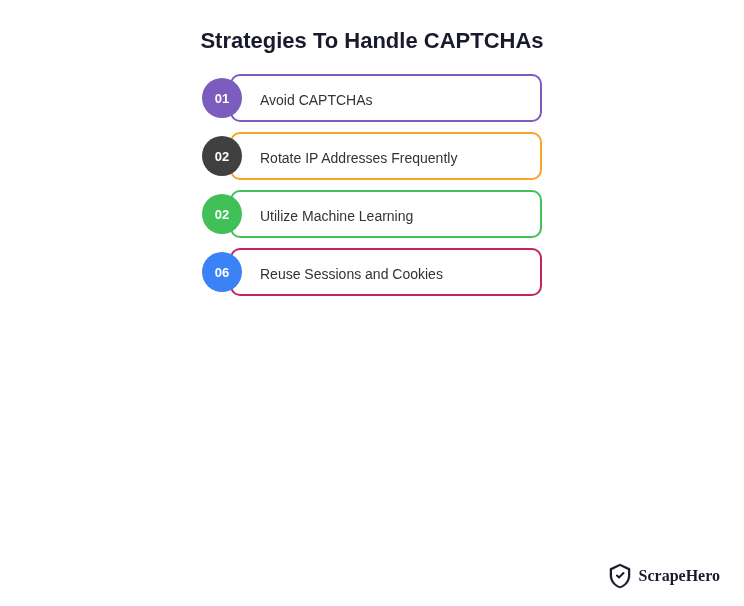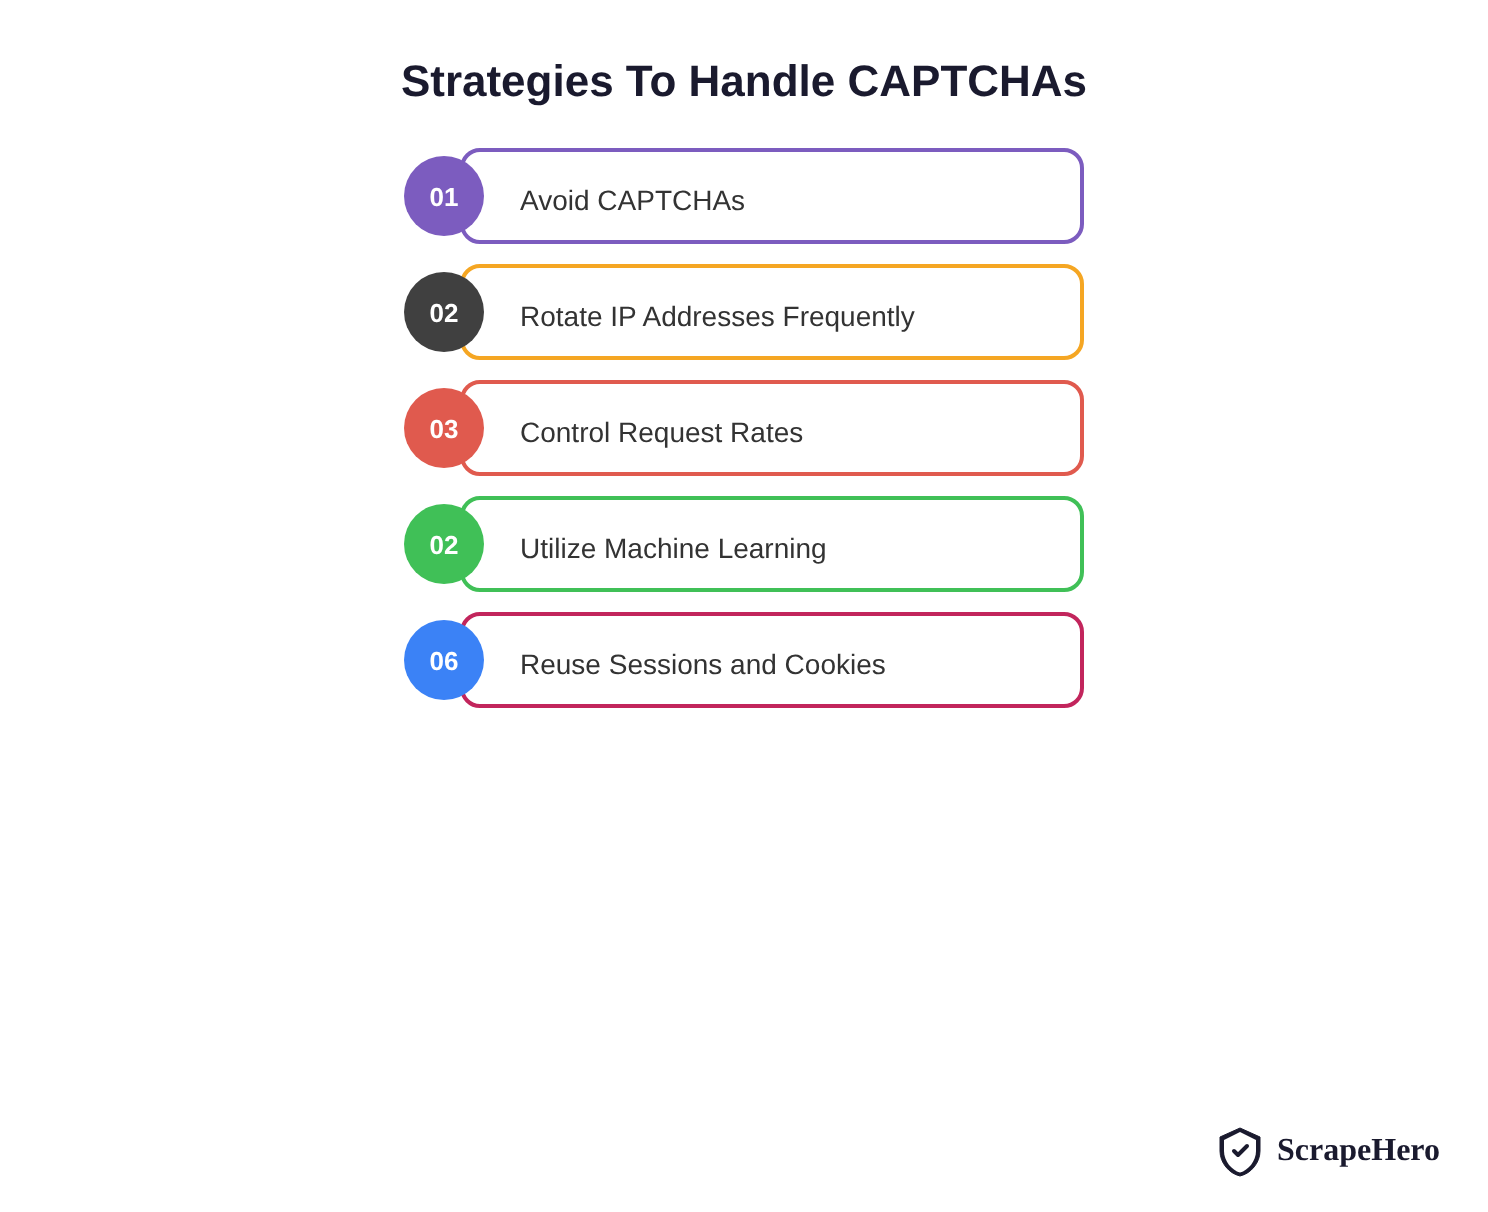--- a/index.html
+++ b/index.html
@@ -121,24 +121,20 @@
 
 <div class="strategies-list">
 <div class="strategy-item item-1">
       <div class="strategy-badge">01</div>
       <div class="strategy-box">Avoid CAPTCHAs</div>
     </div>
     <div class="strategy-item item-2">
       <div class="strategy-badge">02</div>
       <div class="strategy-box">Rotate IP Addresses Frequently</div>
     </div>
-    <div class="strategy-item item-3">
-      <div class="strategy-badge">03</div>
-      <div class="strategy-box">Control Request Rates</div>
-    </div>
     <div class="strategy-item item-5">
       <div class="strategy-badge">02</div>
       <div class="strategy-box">Utilize Machine Learning</div>
     </div>
     <div class="strategy-item item-6">
       <div class="strategy-badge">06</div>
       <div class="strategy-box">Reuse Sessions and Cookies</div>
     </div>
   </div>
 

